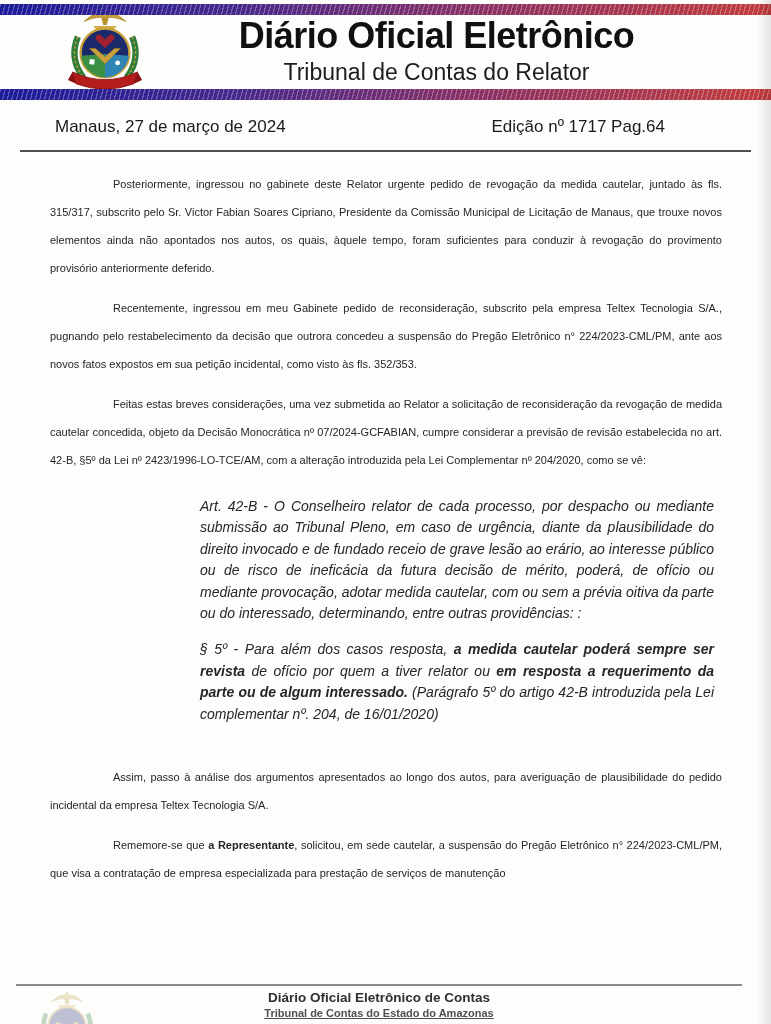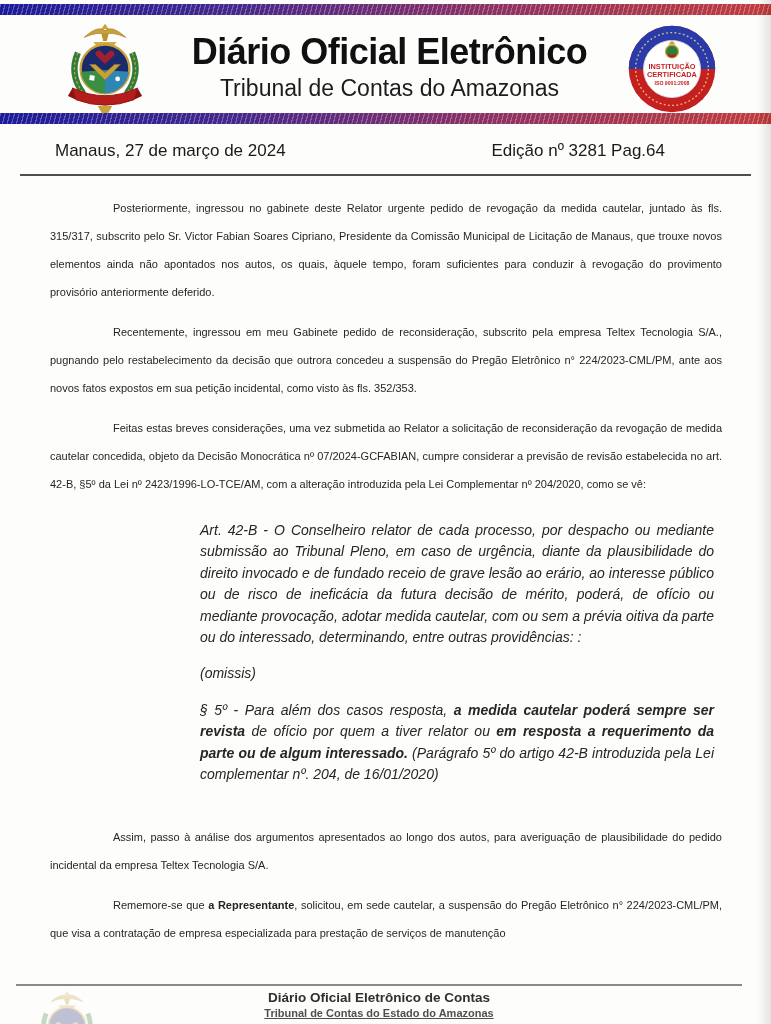--- a/index.html
+++ b/index.html
@@ -23,23 +23,22 @@
     position:relative;
   }
   .deco-bar::after{
     content:""; position:absolute; inset:0;
     background:repeating-linear-gradient(105deg, rgba(255,255,255,0.28) 0 1.2px, rgba(0,0,0,0) 1.2px 4.5px);
   }
   .deco-bar-top{ margin-top:4px; }
 
   
   .masthead{
-    height:90px; display:flex; align-items:center; justify-content:space-between;
+    height:74px; display:flex; align-items:center; justify-content:space-between;
     padding:4px 52px 2px 56px;
-    margin-top:8px;
   }
   .crest-wrap svg{ width:98px; height:94px; display:block; }
   .badge-wrap svg{ width:94px; height:92px; display:block; }
   .masthead-titles{ flex:1; text-align:center; padding-bottom:4px; }
   .doc-title{ font-size:36px; font-weight:bold; color:#101010; letter-spacing:-0.5px; line-height:1.1; }
   .doc-subtitle{ font-size:23px; color:#1c1c1c; margin-top:3px; }
 
   
   .dateline{
     display:flex; justify-content:space-between; align-items:baseline;
@@ -100,60 +99,45 @@
         <circle cx="64" cy="63" r="2.6" fill="#ffffff"></circle>
         <path d="M14 73 Q50 90 86 73 L82 86 Q50 98 18 86 Z" fill="#b51c1c" stroke="#8c1111" stroke-width="1"></path>
         <path d="M14 73 L9 82 L18 86 Z" fill="#8c1111"></path>
         <path d="M86 73 L91 82 L82 86 Z" fill="#8c1111"></path>
         <path d="M42 93 H58 L53.5 101 H46.5 Z" fill="#c9a13b"></path>
       </svg>
     </div>
 
     <div class="masthead-titles">
       <div class="doc-title">Diário Oficial Eletrônico</div>
-      <div class="doc-subtitle">Tribunal de Contas do Amazonas</div>
+      <div class="doc-subtitle">Tribunal de Contas do Relator</div>
     </div>
 
-    <div class="badge-wrap">
-      <svg viewBox="0 0 100 100" aria-hidden="true">
-        <circle cx="50" cy="50" r="47" fill="#c42020"></circle>
-        <path d="M3 50 A47 47 0 0 1 97 50 Z" fill="#2a3aa8"></path>
-        <circle cx="50" cy="50" r="39.5" fill="none" stroke="rgba(255,216,130,0.85)" stroke-width="1.4" stroke-dasharray="2 2.6"></circle>
-        <circle cx="50" cy="50" r="31" fill="#ffffff" stroke="#d8d8d8" stroke-width="1"></circle>
-        <path d="M46 23.5 h8 l-4 -4.5 Z" fill="#c9a13b"></path>
-        <circle cx="50" cy="31" r="7" fill="#2f7d3a" stroke="#c9a13b" stroke-width="1.4"></circle>
-        <path d="M45 33 q5 4 10 0 l-1.4 3.4 q-3.6 2.2 -7.2 0 Z" fill="#b51c1c"></path>
-        <text x="50" y="50" text-anchor="middle" font-size="8" font-weight="bold" fill="#c41f1f">INSTITUIÇÃO</text>
-        <text x="50" y="59" text-anchor="middle" font-size="8" font-weight="bold" fill="#c41f1f">CERTIFICADA</text>
-        <text x="50" y="67.5" text-anchor="middle" font-size="5.6" font-weight="bold" fill="#c41f1f">ISO 9001:2008</text>
-      </svg>
-    </div>
 
   </div>
 
   <div class="deco-bar"></div>
 
   <div class="dateline">
     <span>Manaus, 27 de março de 2024</span>
-    <span>Edição nº 3281 Pag.64</span>
+    <span>Edição nº 1717 Pag.64</span>
   </div>
 
   <hr class="rule">
 
   <div class="doc-body">
 
     <p class="body-p"><span>Posteriormente, ingressou no gabinete deste Relator urgente pedido de revogação da medida cautelar, juntado às fls. 315/317, subscrito pelo Sr. Victor Fabian Soares Cipriano, Presidente da Comissão Municipal de Licitação de Manaus, que trouxe novos elementos ainda não apontados nos autos, os quais, àquele tempo, foram suficientes para conduzir à revogação do provimento provisório anteriormente deferido.</span></p>
 
     <p class="body-p"><span>Recentemente, ingressou em meu Gabinete pedido de reconsideração, subscrito pela empresa Teltex Tecnologia S/A., pugnando pelo restabelecimento da decisão que outrora concedeu  a suspensão do Pregão Eletrônico n° 224/2023-CML/PM, ante aos novos fatos expostos em sua petição incidental, como visto às fls. 352/353.</span></p>
 
     <p class="body-p"><span>Feitas estas breves considerações, uma vez submetida ao Relator a solicitação de reconsideração da revogação de medida cautelar concedida, objeto da Decisão Monocrática nº 07/2024-GCFABIAN, cumpre considerar a previsão de revisão estabelecida no art. 42-B, §5º da Lei nº 2423/1996-LO-TCE/AM, com a alteração introduzida pela Lei Complementar nº 204/2020, como se vê:</span></p>
 
     <div class="quote-block">
       <p class="quote-p"><span>Art. 42-B - O Conselheiro relator de cada processo, por despacho ou mediante submissão ao Tribunal Pleno, em caso de urgência, diante da plausibilidade do direito invocado e de fundado receio de grave lesão ao erário, ao interesse público ou de risco de ineficácia da futura decisão de mérito, poderá, de ofício ou mediante provocação, adotar medida cautelar, com ou sem a prévia oitiva da parte ou do interessado, determinando, entre outras providências: :</span></p>
-      <p class="quote-p"><span>(omissis)</span></p>
       <p class="quote-p"><span>§ 5º - Para além dos casos resposta, </span><span class="b">a medida cautelar poderá sempre ser revista</span><span> de ofício por quem a tiver relator ou </span><span class="b">em resposta a requerimento da parte ou de algum interessado.</span><span> (Parágrafo 5º do artigo 42-B introduzida pela Lei complementar nº. 204, de 16/01/2020)</span></p>
     </div>
 
     <p class="body-p gap-before-analysis"><span>Assim, passo à análise dos argumentos apresentados ao longo dos autos, para averiguação de plausibilidade do pedido incidental da empresa Teltex Tecnologia S/A.</span></p>
 
     <p class="body-p"><span>Rememore-se que </span><span class="b">a Representante</span><span>, solicitou, em sede cautelar, a suspensão do Pregão Eletrônico n° 224/2023-CML/PM, que visa a contratação de empresa especializada para prestação de serviços de manutenção</span></p>
 
   </div>
 
   <div class="footer">

